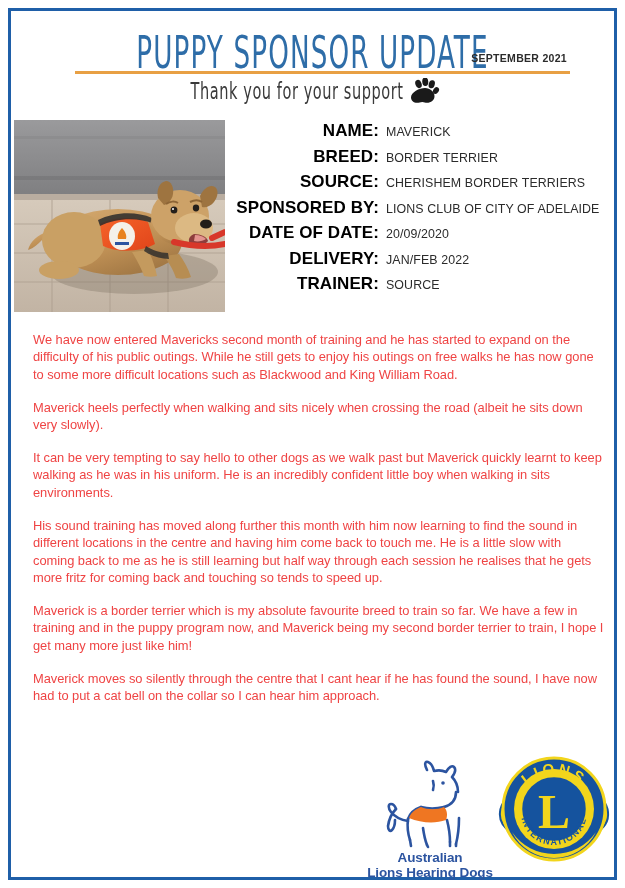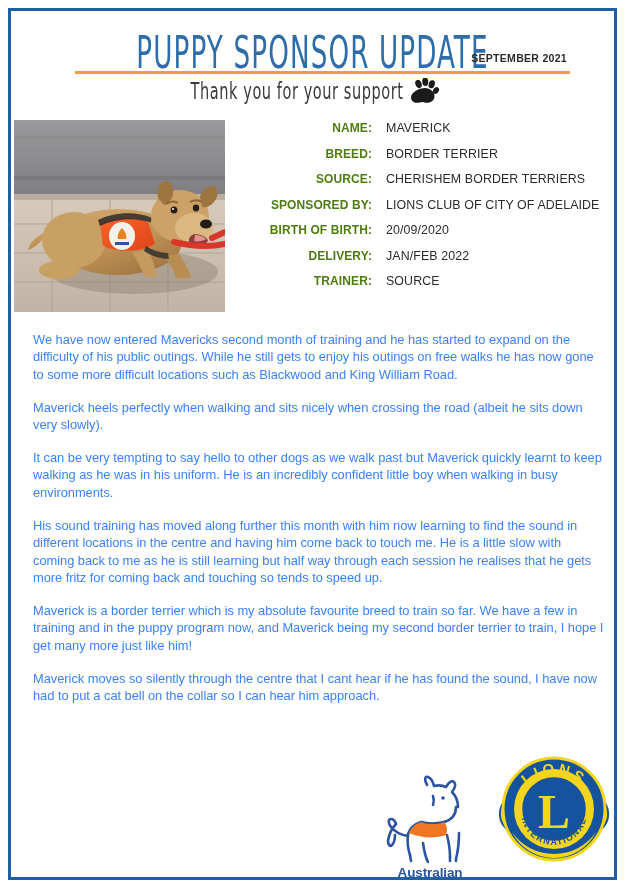--- a/index.html
+++ b/index.html
@@ -124,25 +124,25 @@
   }
   .info-row {
     display: flex;
     align-items: baseline;
     height: 25.5px;
   }
   .info-label {
     width: 152px;
     flex: 0 0 152px;
     text-align: right;
-    padding-right: 14px;
+    padding-right: 7px;
     box-sizing: border-box;
-    color: #4d7c0f;
+    color: #000000;
     font-weight: bold;
-    font-size: 12px;
+    font-size: 17px;
     letter-spacing: 0.1px;
     white-space: nowrap;
   }
   .info-value {
     color: #2b2b2b;
     font-weight: normal;
     font-size: 12.4px;
     letter-spacing: 0.1px;
     white-space: nowrap;
   }
@@ -150,21 +150,21 @@
   
   .body-copy {
     position: relative;
     margin-top: 6px;
     padding: 0 6px 0 19px;
   }
   .body-copy p {
     margin: 0 0 15.5px 0;
     font-size: 12.9px;
     line-height: 17.4px;
-    color: #3b82f6;
+    color: #ef4444;
     letter-spacing: -0.05px;
   }
 
   
   .footer {
     position: absolute;
     left: 14px;
     right: 14px;
     bottom: 6px;
     height: 140px;
@@ -311,38 +311,38 @@
         </div>
         <div class="info-row">
           <div class="info-label">SOURCE:</div>
           <div class="info-value">CHERISHEM BORDER TERRIERS</div>
         </div>
         <div class="info-row">
           <div class="info-label">SPONSORED BY:</div>
           <div class="info-value">LIONS CLUB OF CITY OF ADELAIDE</div>
         </div>
         <div class="info-row">
-          <div class="info-label">BIRTH OF BIRTH:</div>
+          <div class="info-label">DATE OF DATE:</div>
           <div class="info-value">20/09/2020</div>
         </div>
         <div class="info-row">
           <div class="info-label">DELIVERY:</div>
           <div class="info-value">JAN/FEB 2022</div>
         </div>
         <div class="info-row">
           <div class="info-label">TRAINER:</div>
           <div class="info-value">SOURCE</div>
         </div>
       </div>
     </div>
 
     <div class="body-copy">
       <p>We have now entered Mavericks second month of training and he has started to expand on the difficulty of his public outings. While he still gets to enjoy his outings on free walks he has now gone to some more difficult locations such as Blackwood and King William Road.</p>
       <p>Maverick heels perfectly when walking and sits nicely when crossing the road (albeit he sits down very slowly).</p>
-      <p>It can be very tempting to say hello to other dogs as we walk past but Maverick quickly learnt to keep walking as he was in his uniform. He is an incredibly confident little boy when walking in busy environments.</p>
+      <p>It can be very tempting to say hello to other dogs as we walk past but Maverick quickly learnt to keep walking as he was in his uniform. He is an incredibly confident little boy when walking in sits environments.</p>
       <p>His sound training has moved along further this month with him now learning to find the sound in different locations in the centre and having him come back to touch me. He is a little slow with coming back to me as he is still learning but half way through each session he realises that he gets more fritz for coming back and touching so tends to speed up.</p>
       <p>Maverick is a border terrier which is my absolute favourite breed to train so far. We have a few in training and in the puppy program now, and Maverick being my second border terrier to train, I hope I get many more just like him!</p>
       <p>Maverick moves so silently through the centre that I cant hear if he has found the sound, I have now had to put a cat bell on the collar so I can hear him approach.</p>
     </div>
   </div>
 
   <div class="footer">
 
     <div class="logo-hearing-dogs">
       <svg width="118" height="92" viewBox="0 0 118 92" style="display:block;margin:0 auto;">
@@ -360,20 +360,21 @@
           <path d="M88 60c0 9-1 18-3 26"></path>
           <path d="M85 86v2"></path>
           <path d="M37 63c-7-1-13-4-17-9-3-4-3-8 0-8 2 0 4 2 5 5"></path>
           <path d="M25 51c-4 4-7 10-8 17 0 4 2 6 4 4 2-2 3-6 3-10"></path>
           <path d="M62 23c1 3 1 6 0 9"></path>
         </g>
         <path d="M50 49c-5 2-10 5-12 11 12 5 26 6 37 2 2-5 1-10-2-13-7 3-16 3-23 0z" fill="#ef7622"></path>
         <circle cx="72" cy="25" r="1.8" fill="#2c54a0"></circle>
       </svg>
       <div class="caption">Australian</div>
+      <div class="caption">Lions Hearing Dogs</div>
     </div>
 
     <div class="logo-lions">
       <svg width="118" height="118" viewBox="0 0 118 118">
         <defs>
           <path id="arcTop" d="M21 62a38 38 0 0 1 76 0"></path>
           <path id="arcBottom" d="M26 62a33 33 0 0 0 66 0"></path>
         </defs>
 
         <g fill="#f2d51c" stroke="#15539e" stroke-width="2">

